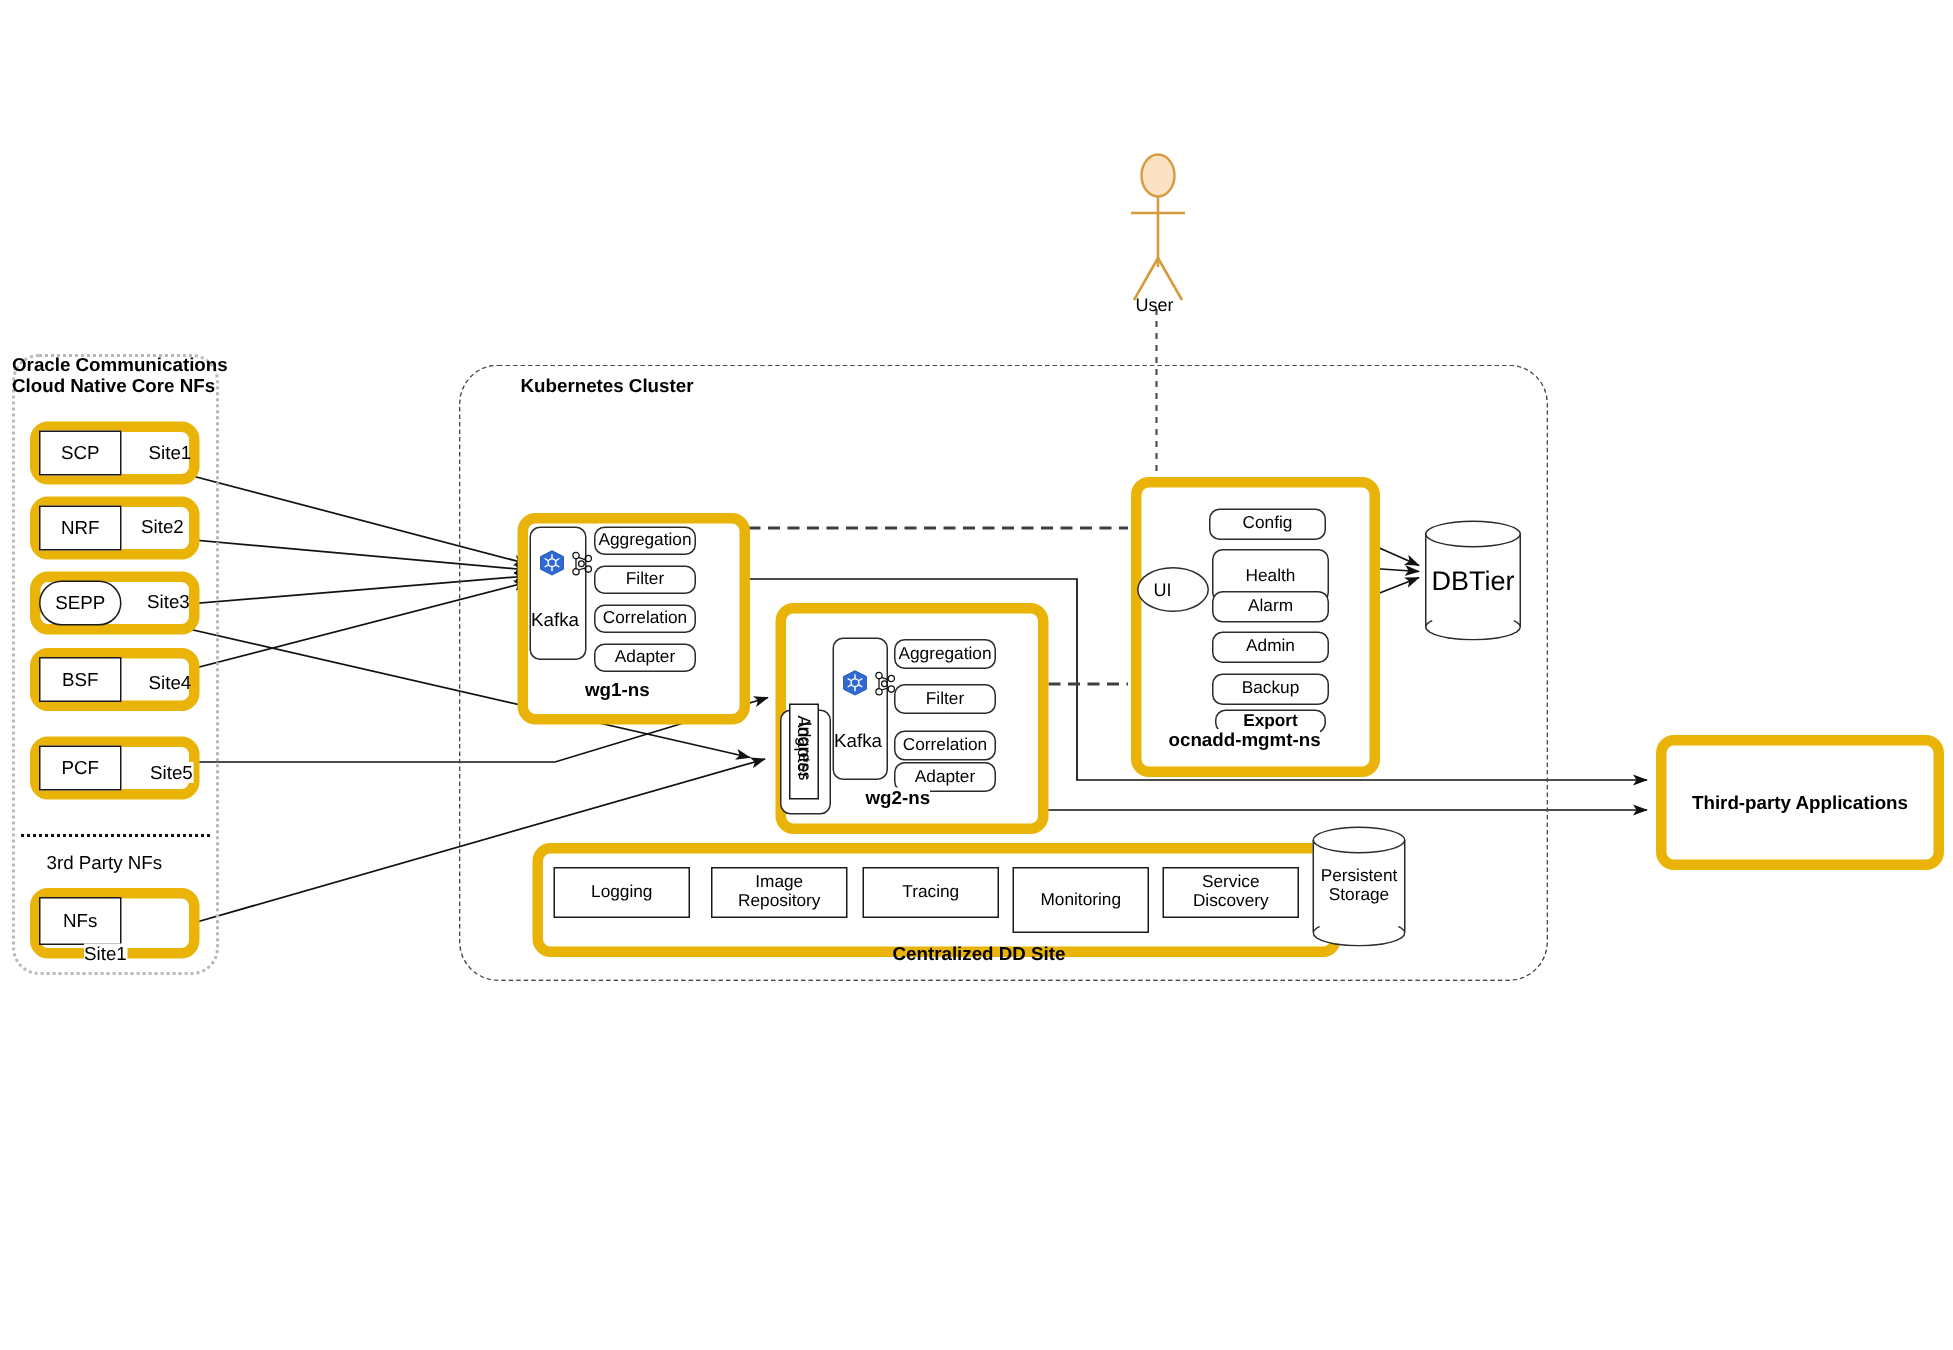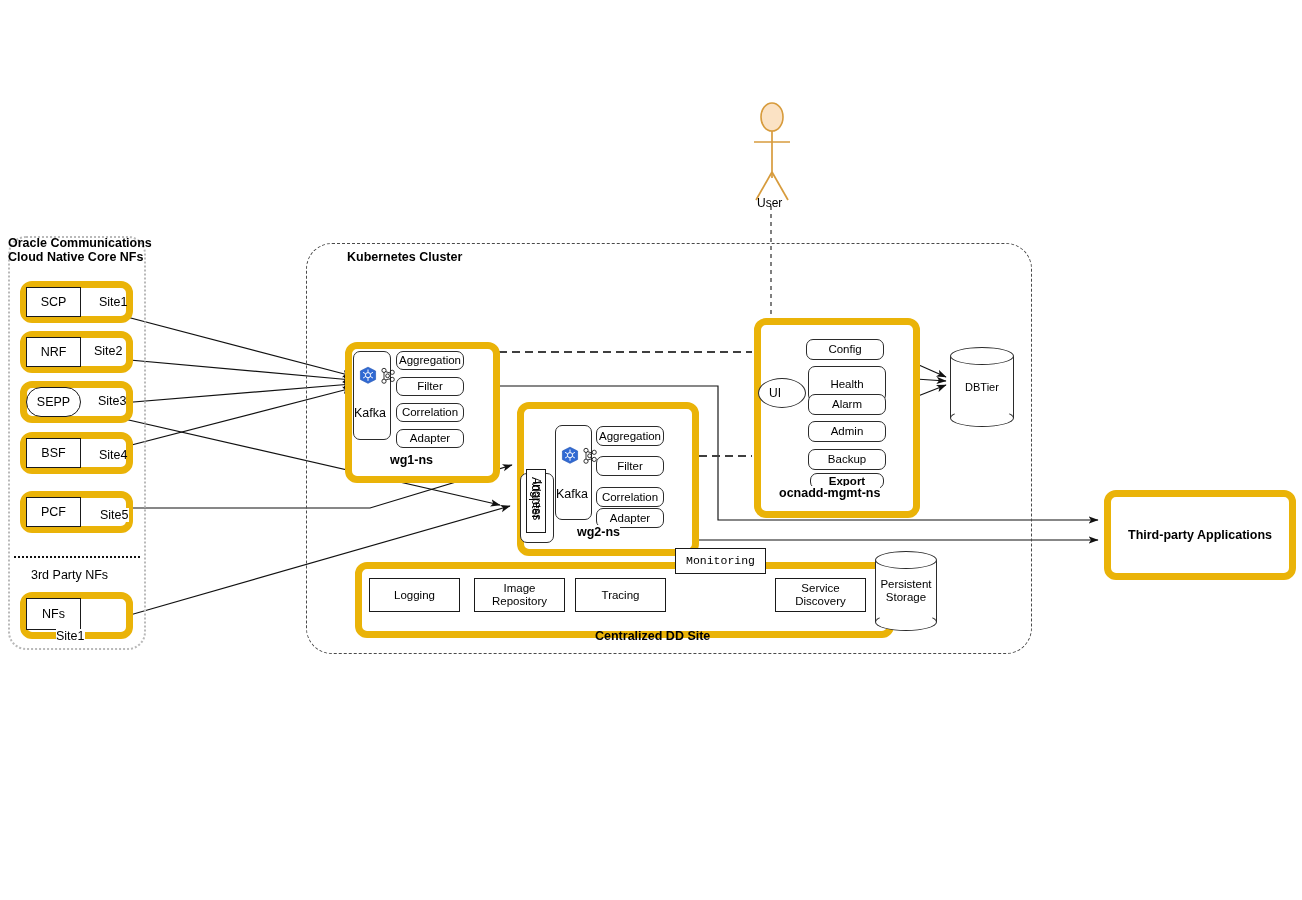--- a/index.html
+++ b/index.html
@@ -32,21 +32,21 @@
   }
   .group-title{position:absolute;font-size:12.5px;font-weight:bold;line-height:1.15;white-space:pre-line;}
 
   .dotted-div{position:absolute;border-top:2.5px dotted #111;}
 
   
   .cyl{position:absolute;box-sizing:border-box;}
   .cyl .body{position:absolute;left:0;right:0;top:9px;bottom:9px;border-left:1px solid #2b2b2b;border-right:1px solid #2b2b2b;background:#fff;}
   .cyl .top{position:absolute;left:0;right:0;top:0;height:18px;border:1px solid #2b2b2b;border-radius:50%;background:#fff;box-sizing:border-box;}
   .cyl .bot{position:absolute;left:0;right:0;bottom:0;height:18px;border:1px solid #2b2b2b;border-radius:50%;background:#fff;box-sizing:border-box;border-top-color:transparent;}
-  .cyl .cap{position:absolute;left:0;right:0;top:0;height:100%;display:flex;align-items:center;justify-content:center;font-size:11px;text-align:center;line-height:1.15;}
+  .cyl .cap{position:absolute;left:0;right:0;top:0;height:100%;display:flex;align-items:center;justify-content:center;font-size:18px;text-align:center;line-height:1.15;}
 
   
   .ellipse{position:absolute;box-sizing:border-box;border:1px solid #2b2b2b;border-radius:50%;background:#fff;display:flex;align-items:center;justify-content:flex-start;font-size:12px;}
 
   
   .vert{writing-mode:vertical-rl;text-orientation:mixed;white-space:nowrap;font-size:12px;line-height:1.1;}
 
   
   #actor{position:absolute;}
   .actor-cap{position:absolute;font-size:12px;white-space:nowrap;}
@@ -307,21 +307,21 @@
   <div class="node sharp" style="left:369px;top:578px;width:91px;height:34px;flex-direction:column;align-items:center;">
     <span class="lbl-sm">Logging</span>
   </div>
   <div class="node sharp" style="left:474px;top:578px;width:91px;height:34px;flex-direction:column;">
     <span class="lbl-sm">Image</span>
     <span class="lbl-sm">Repository</span>
   </div>
   <div class="node sharp" style="left:575px;top:578px;width:91px;height:34px;flex-direction:column;">
     <span class="lbl-sm">Tracing</span>
   </div>
-  <div class="node sharp" style="left:675px;top:548px;width:91px;height:26px;flex-direction:column;font-family:Liberation Mono, monospace;">
+  <div class="node sharp" style="left:675px;top:578px;width:91px;height:44px;flex-direction:column;">
     <span class="lbl-sm">Monitoring</span>
   </div>
   <div class="node sharp" style="left:775px;top:578px;width:91px;height:34px;flex-direction:column;">
     <span class="lbl-sm">Service</span>
     <span class="lbl-sm">Discovery</span>
   </div>
 
   <div class="lbl bold" style="position:absolute;left:595px;top:629px;">Centralized DD Site</div>
 
   <div class="cyl" style="left:875px;top:551px;width:62px;height:80px;">

